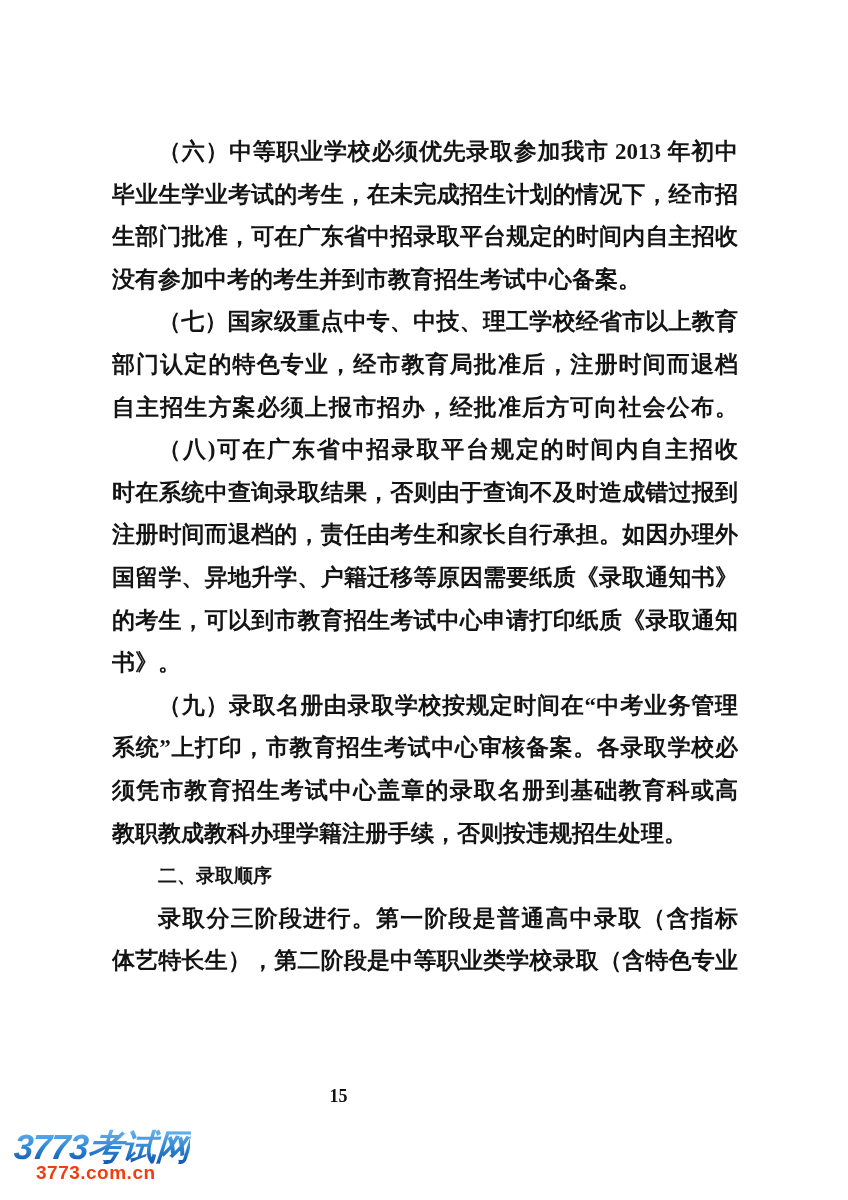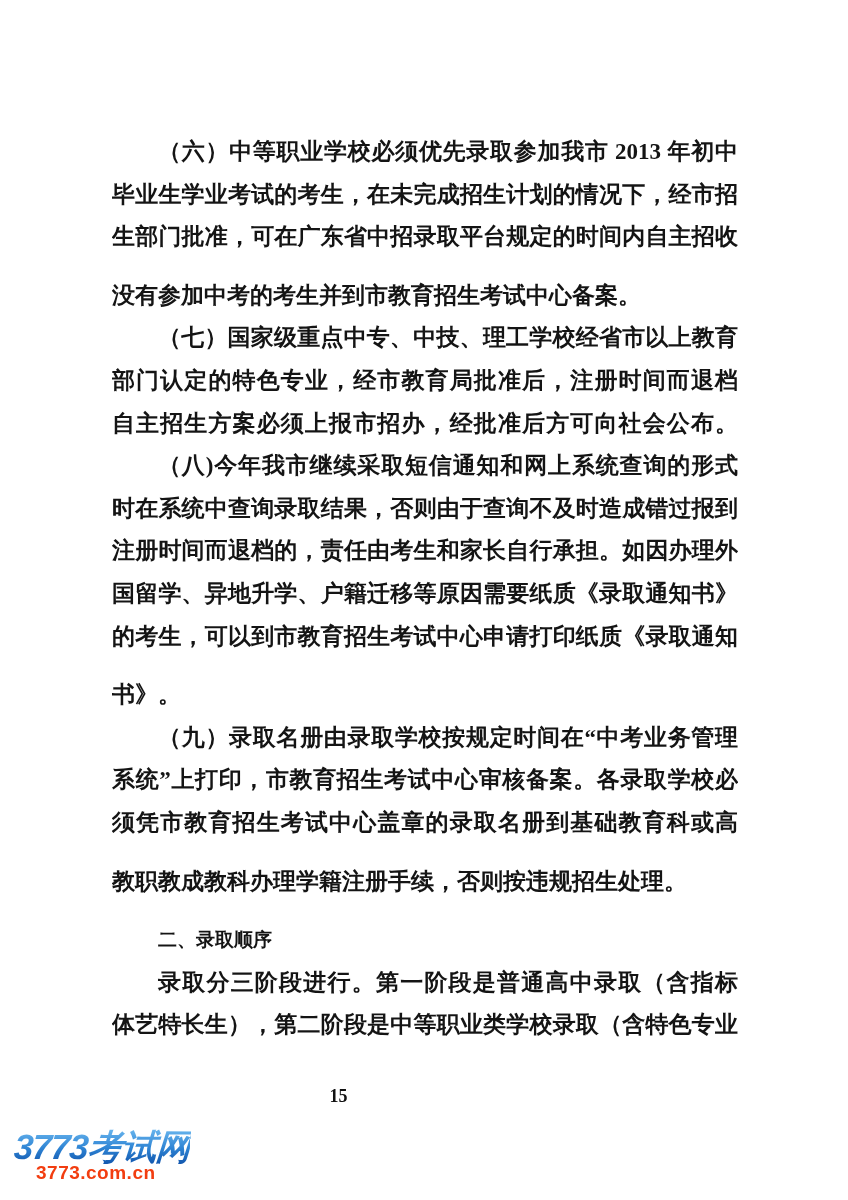--- a/index.html
+++ b/index.html
@@ -27,21 +27,21 @@
     line-height: 42.6px;
     font-size: 23px;
     font-weight: 600;
     text-align: justify;
     text-align-last: justify;
     word-break: break-all;
     overflow: hidden;
     font-family: "Liberation Serif", serif;
   }
   .line.indent { text-indent: 46px; }
-  .line.end { text-align-last: left; margin-top: 16px; }
+  .line.end { text-align-last: left; }
   .line.heading {
     font-family: "Liberation Sans", sans-serif;
     font-weight: bold;
     font-size: 19px;
     text-align-last: left;
   }
   .page-number {
     position: absolute;
     top: 1086px;
     left: 0;
@@ -88,21 +88,21 @@
 <div class="page">
 
   <div class="doc-lines">
       <div class="line indent">（六）中等职业学校必须优先录取参加我市 2013 年初中</div>
       <div class="line">毕业生学业考试的考生，在未完成招生计划的情况下，经市招</div>
       <div class="line">生部门批准，可在广东省中招录取平台规定的时间内自主招收</div>
       <div class="line end">没有参加中考的考生并到市教育招生考试中心备案。</div>
       <div class="line indent">（七）国家级重点中专、中技、理工学校经省市以上教育</div>
       <div class="line">部门认定的特色专业，经市教育局批准后，注册时间而退档的。</div>
       <div class="line">自主招生方案必须上报市招办，经批准后方可向社会公布。</div>
-      <div class="line indent">（八)今年我市继续采取短信通知和网上系统查询的形式</div>
+      <div class="line indent">（八)可在广东省中招录取平台规定的时间内自主招收</div>
       <div class="line">时在系统中查询录取结果，否则由于查询不及时造成错过报到</div>
       <div class="line">注册时间而退档的，责任由考生和家长自行承担。如因办理外</div>
       <div class="line">国留学、异地升学、户籍迁移等原因需要纸质《录取通知书》</div>
       <div class="line">的考生，可以到市教育招生考试中心申请打印纸质《录取通知</div>
       <div class="line end">书》。</div>
       <div class="line indent">（九）录取名册由录取学校按规定时间在“中考业务管理</div>
       <div class="line">系统”上打印，市教育招生考试中心审核备案。各录取学校必</div>
       <div class="line">须凭市教育招生考试中心盖章的录取名册到基础教育科或高</div>
       <div class="line end">教职教成教科办理学籍注册手续，否则按违规招生处理。</div>
       <div class="line indent heading end">二、录取顺序</div>

